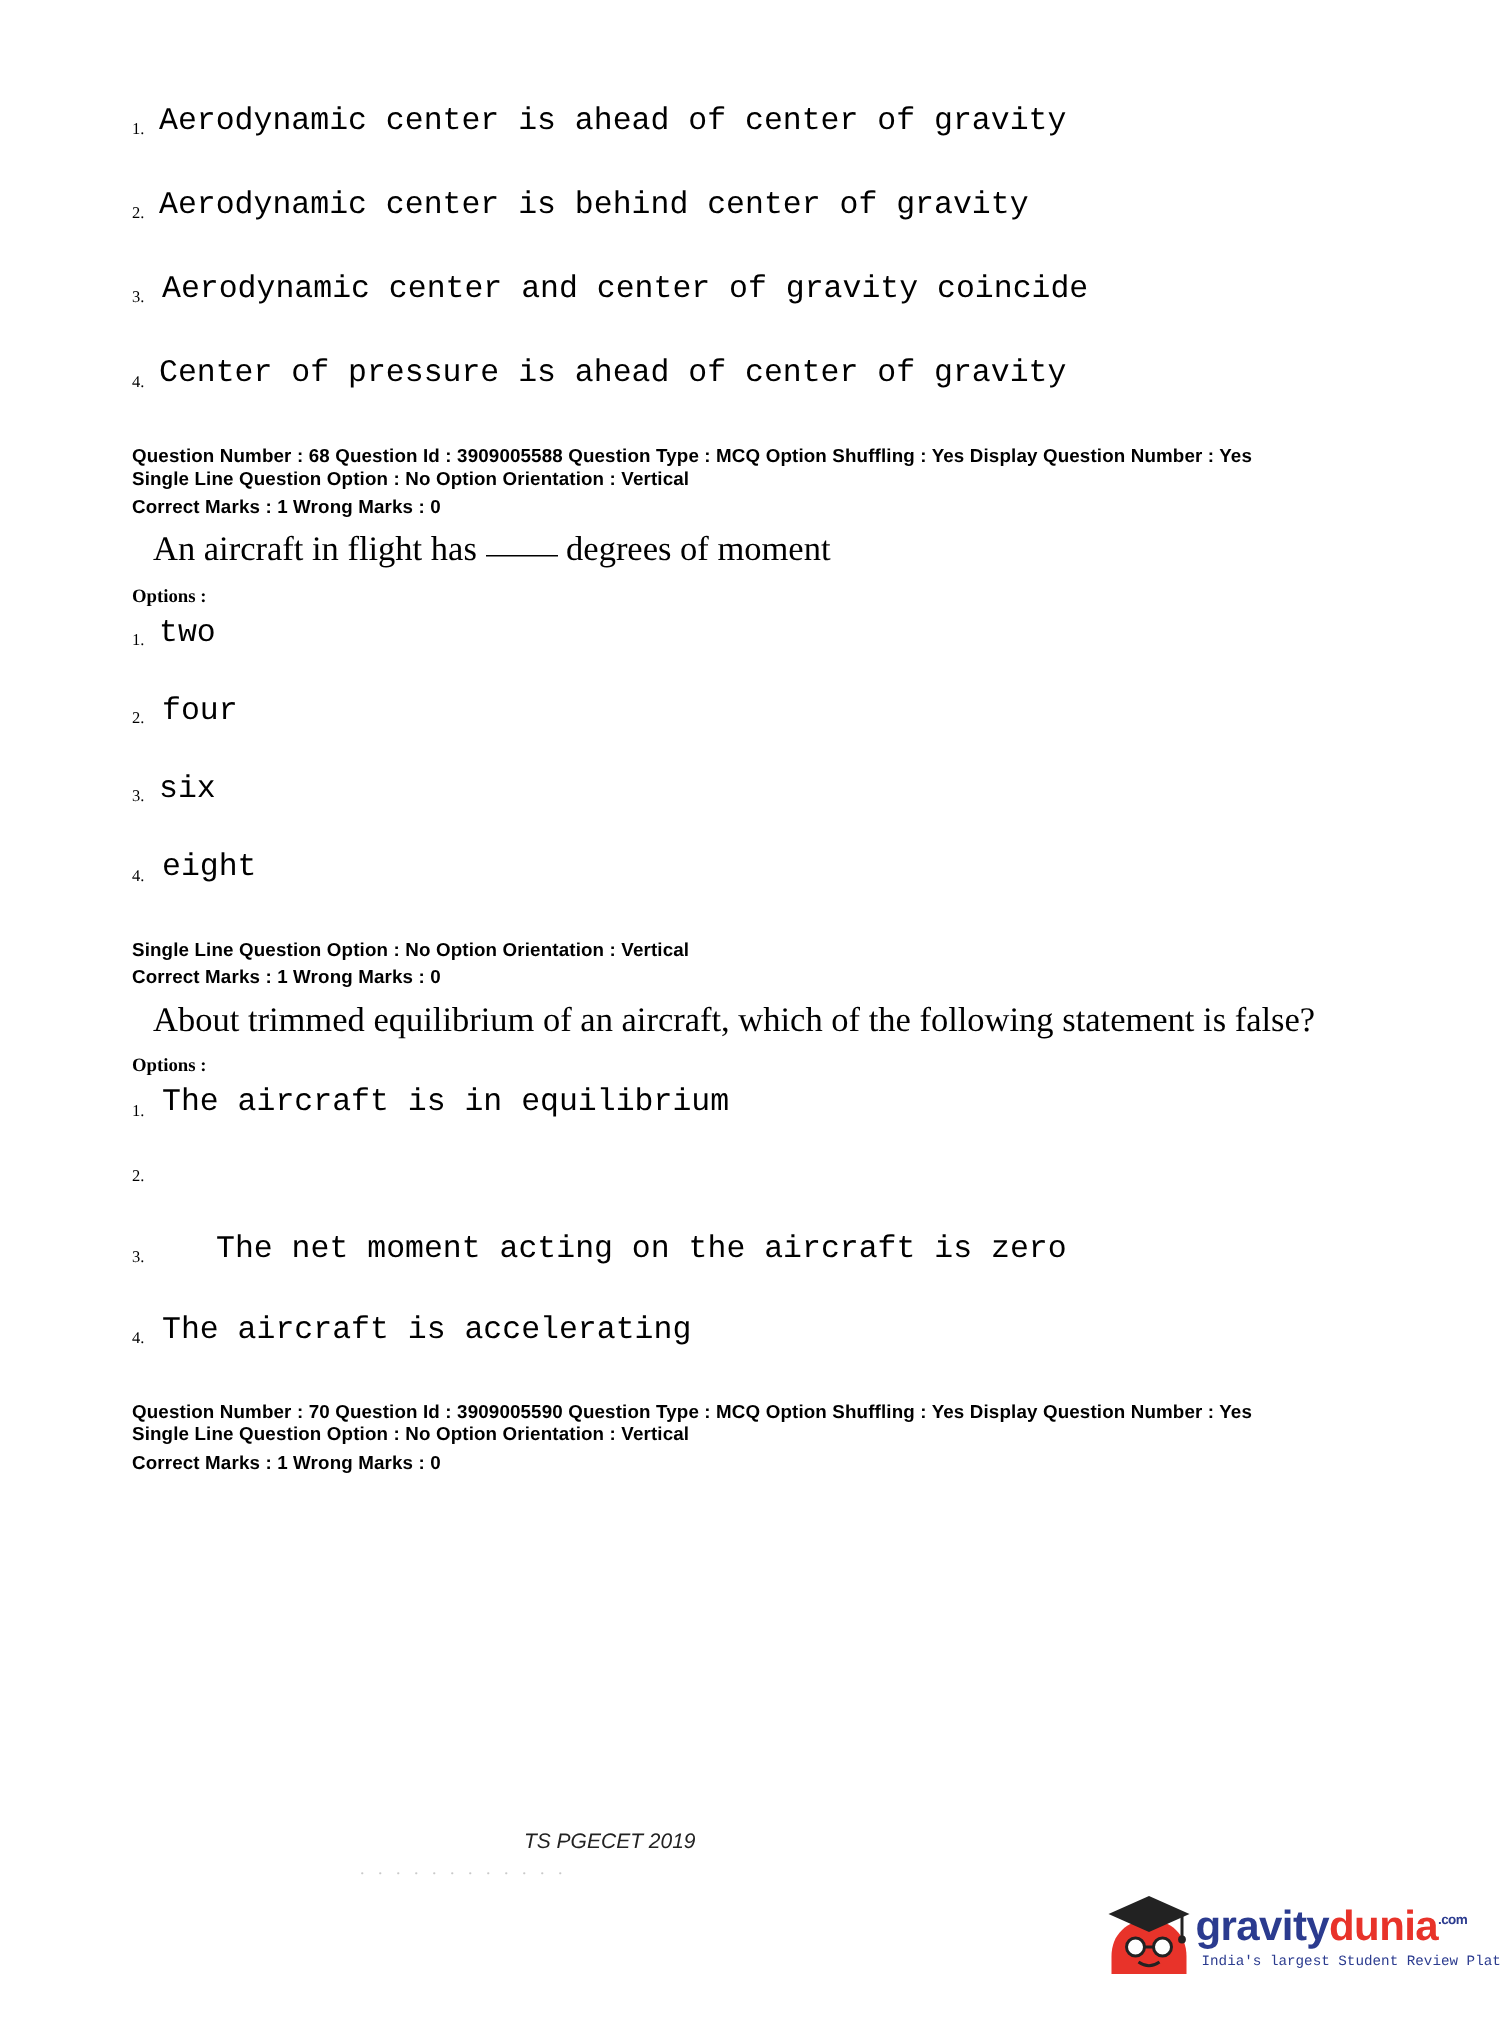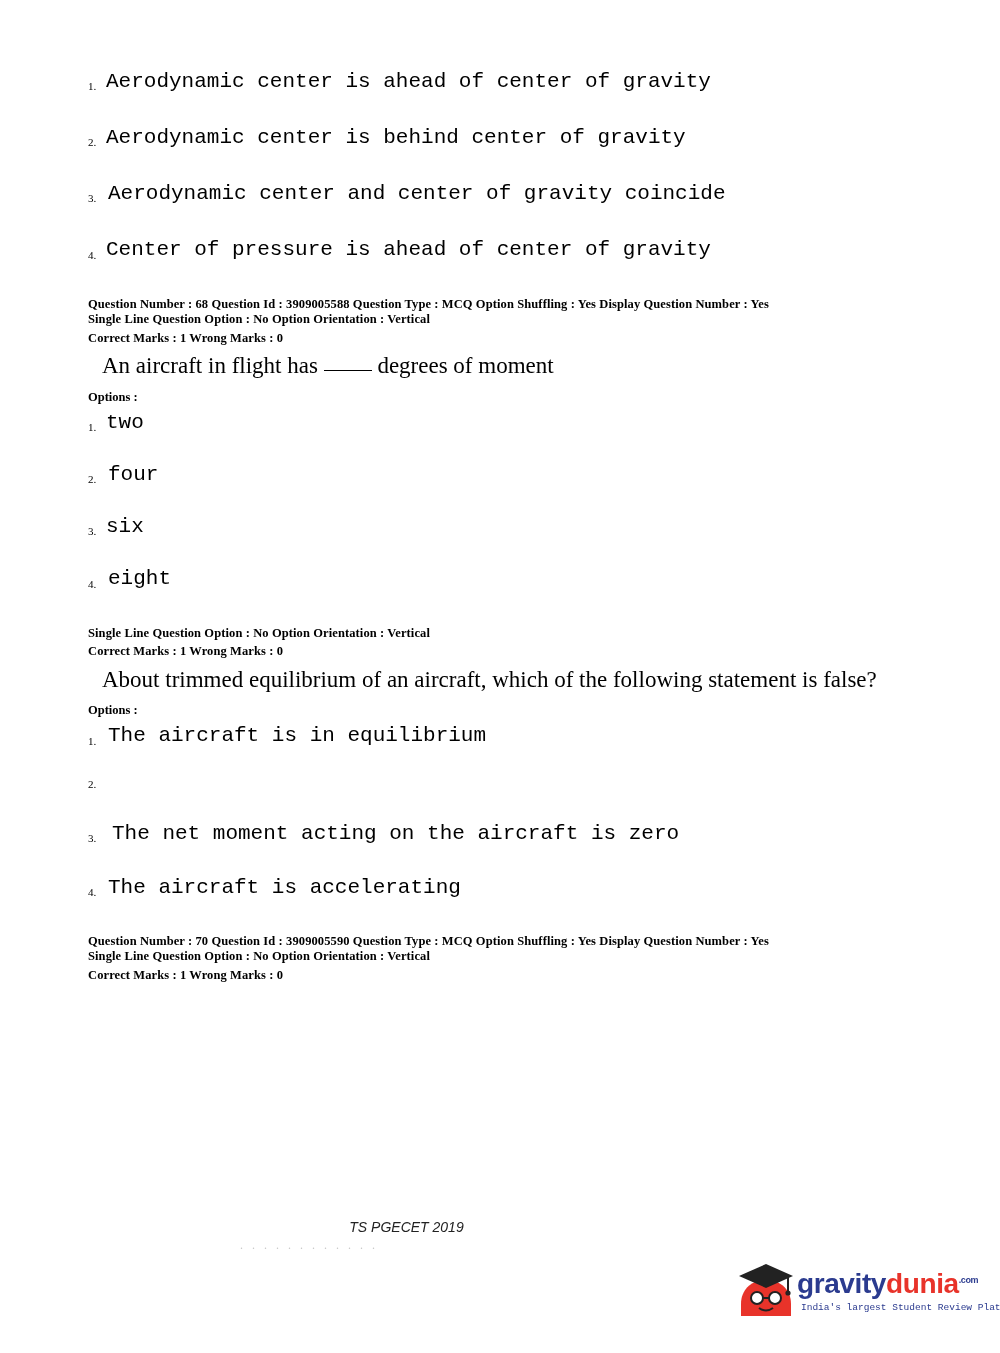--- a/index.html
+++ b/index.html
@@ -43,25 +43,25 @@
     line-height: 1;
     padding-bottom: 2px;
     color: #000;
   }
   .option .otext {
     font-size: 21px;
     line-height: 1.15;
     font-family: Liberation Mono, monospace;
   }
   .opt-indent-1 .otext { padding-left: 2px; }
-  .opt-indent-2 .otext { padding-left: 6px; }
+  .opt-indent-2 .otext { padding-left: 6px; margin-left: 32px; }
 
   
   .meta {
-    font-family: Liberation Serif, serif;
+    font-family: Liberation Sans, sans-serif;
     font-weight: bold;
     font-size: 12.5px;
     line-height: 1.25;
     letter-spacing: 0.1px;
     margin-top: 34px;
     margin-bottom: 6px;
   }
   .meta div { white-space: nowrap; }
   .meta .marks { margin-top: 3px; }
 

